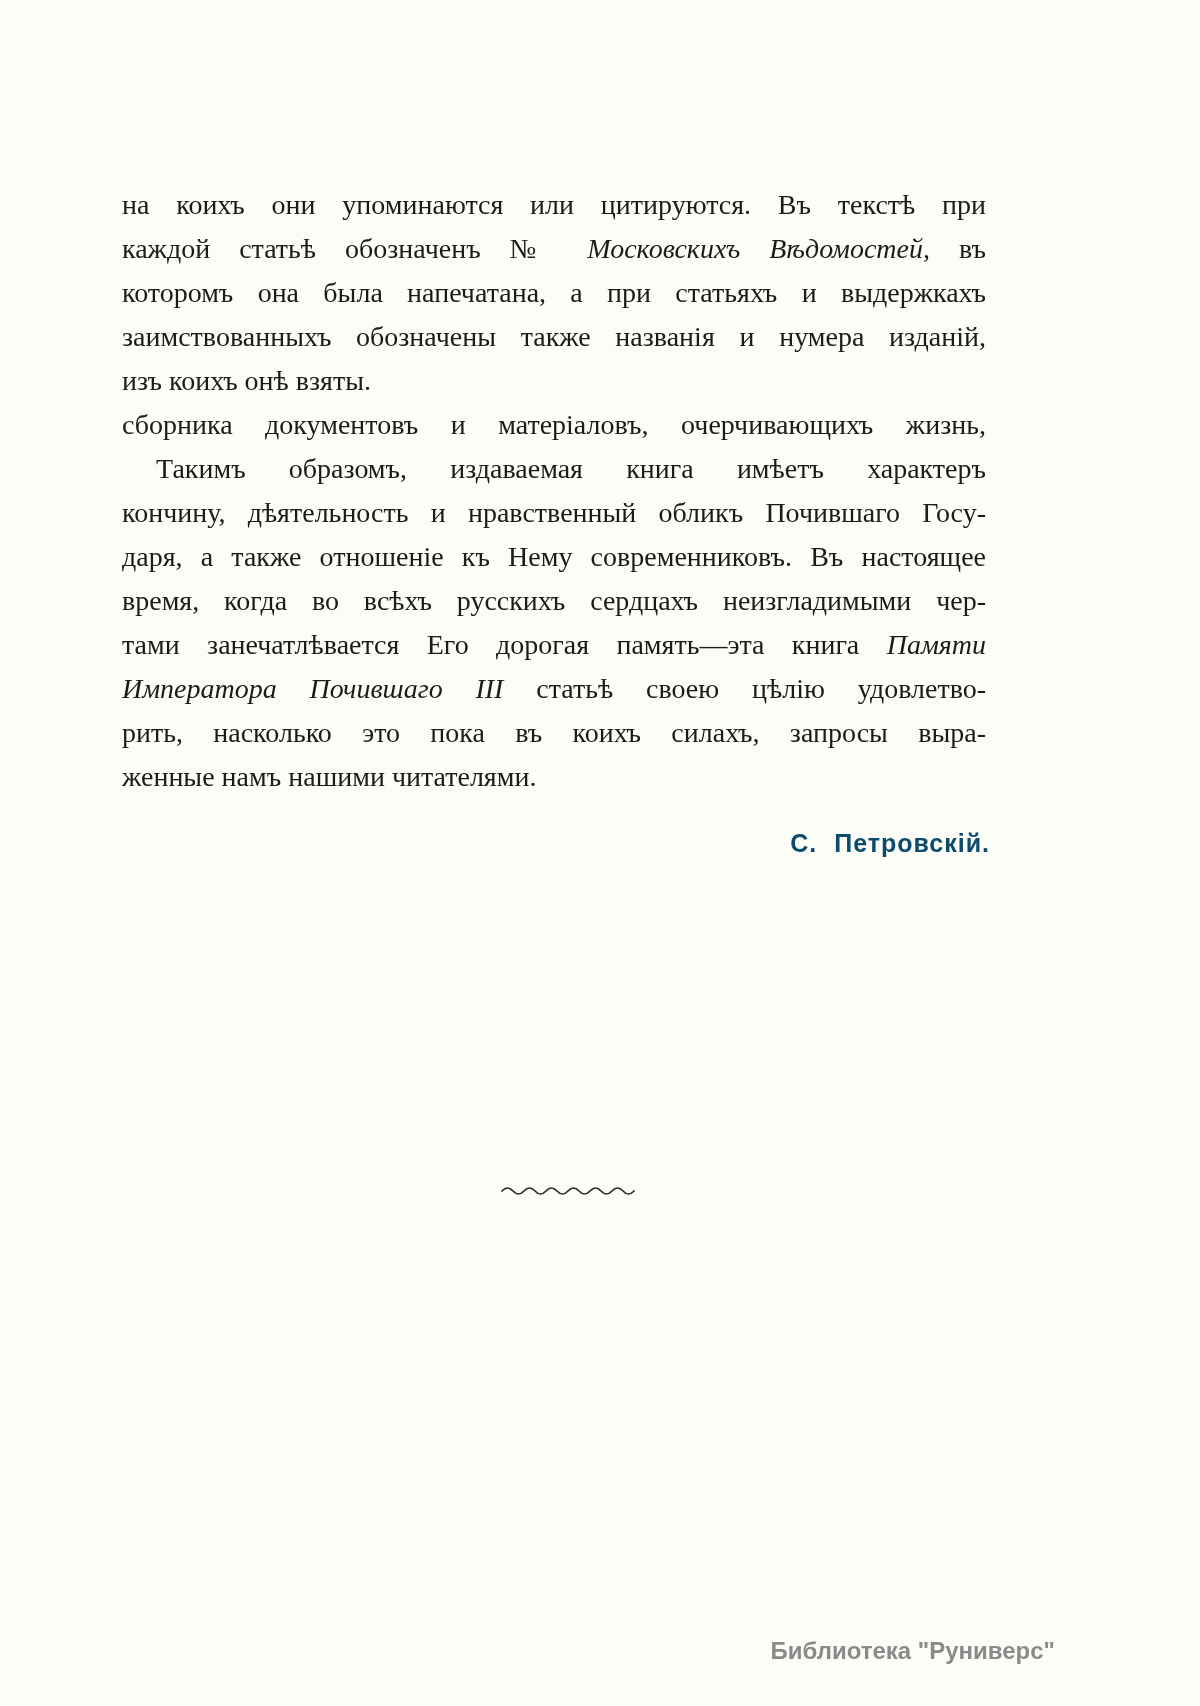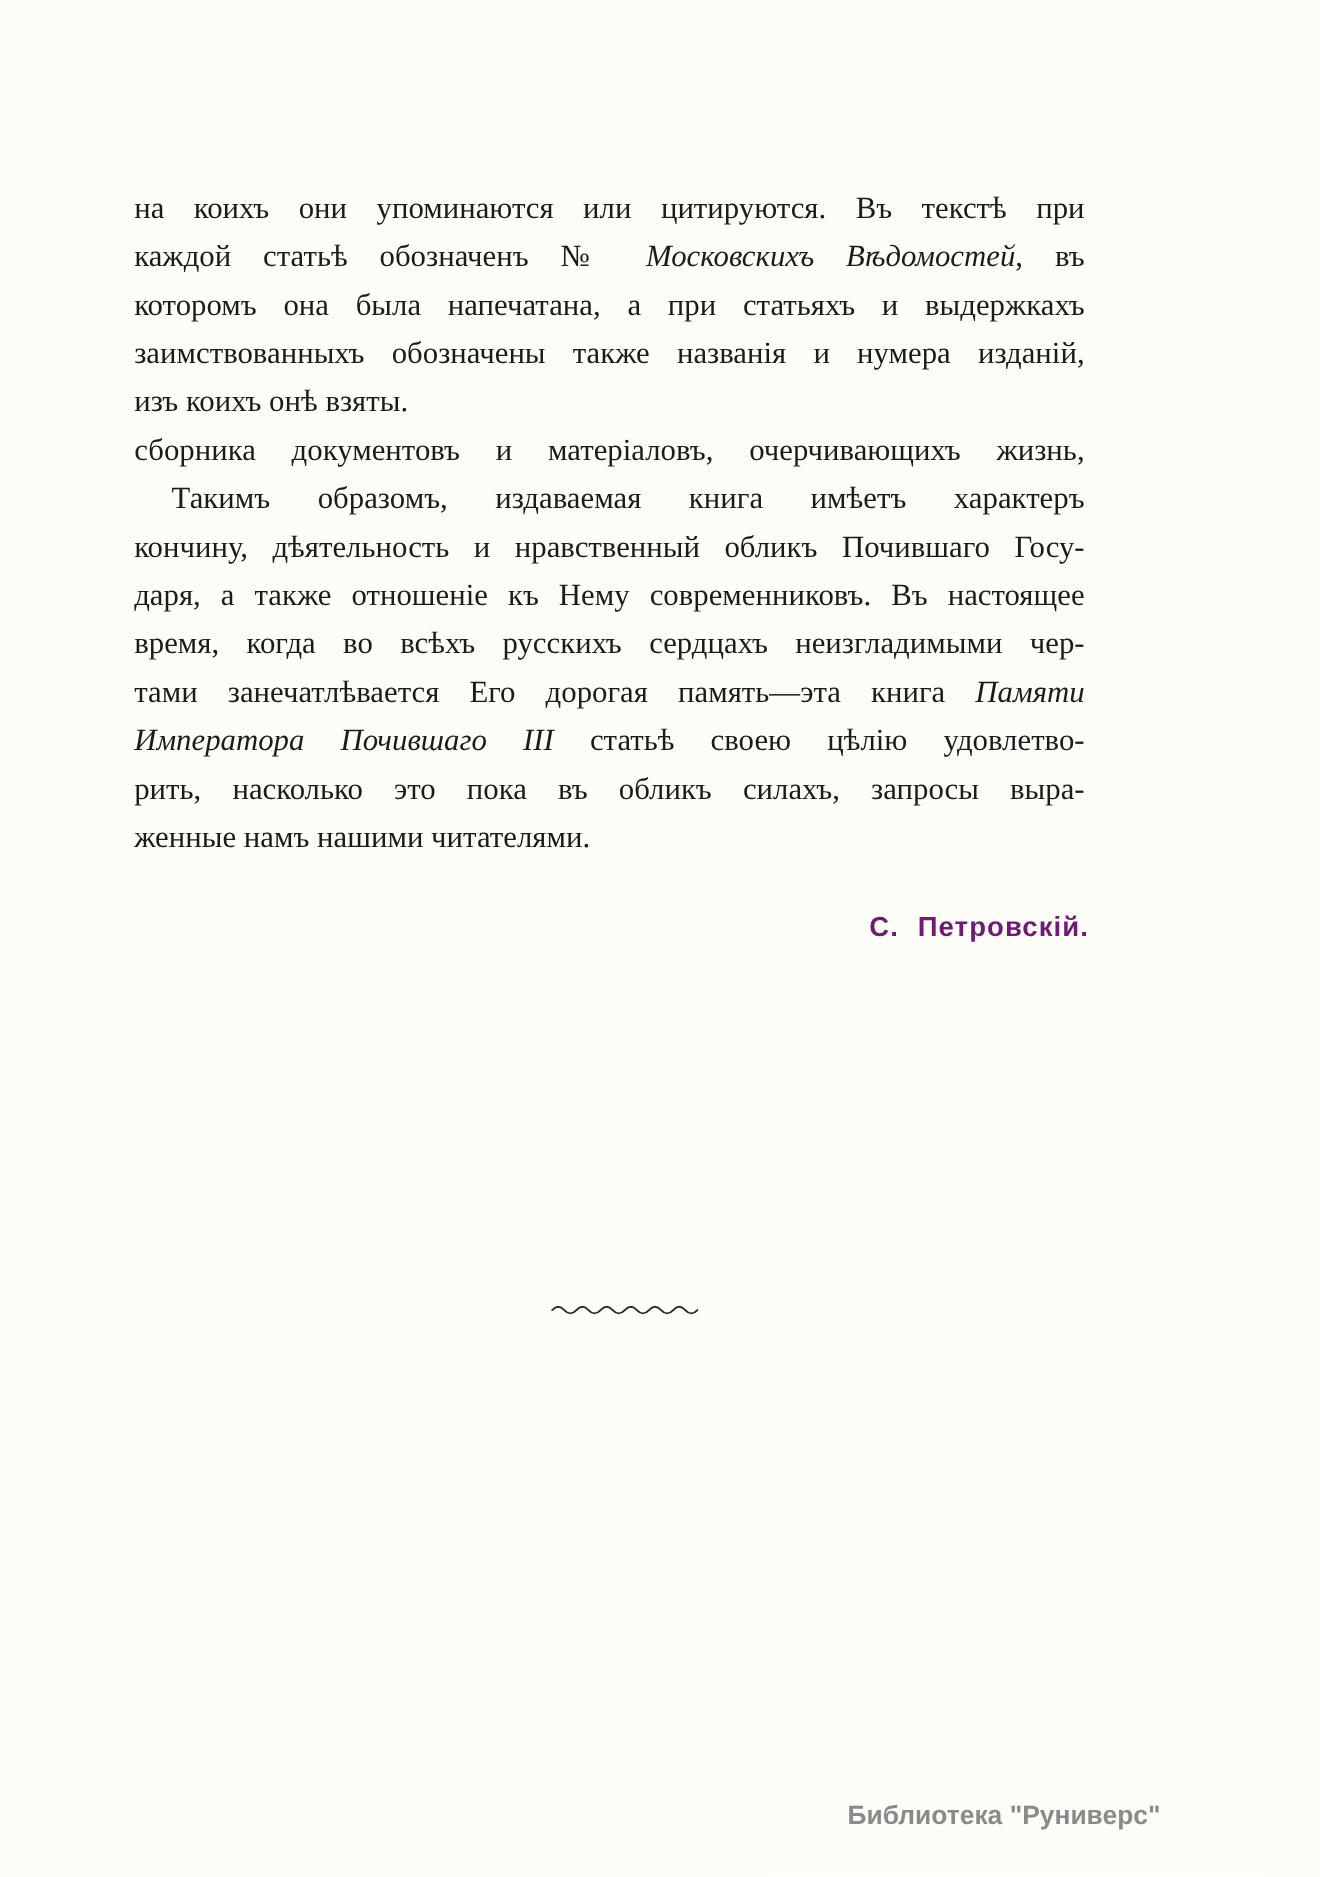--- a/index.html
+++ b/index.html
@@ -10,21 +10,21 @@
     position: relative;
     width: 1200px;
     height: 1706px;
     background: #fbfdf6;
     overflow: hidden;
     font-family: "Liberation Serif", serif;
   }
   .text-block {
     position: absolute;
     left: 122px;
-    top: 168px;
+    top: 183px;
     width: 864px;
     font-size: 28px;
     line-height: 44px;
     color: #1b1b1b;
   }
   .line {
     width: 100%;
     white-space: nowrap; 
   }
   .line-justify {
@@ -44,21 +44,21 @@
   }
   .signature {
     position: absolute;
     top: 829px;
     right: 210px;
     font-family: "Liberation Sans", sans-serif;
     font-weight: bold;
     font-size: 25px;
     letter-spacing: 1px;
     word-spacing: 9px;
-    color: #701a75;
+    color: #0c4a6e;
   }
   .divider {
     position: absolute;
     top: 1183px;
     left: 500px;
     width: 136px;
     height: 14px;
   }
   .divider svg {
     display: block;
@@ -86,21 +86,21 @@
       <div class="line line-justify"><span>которомъ она была напечатана, а при статьяхъ и выдержкахъ</span></div>
       <div class="line line-justify"><span>заимствованныхъ обозначены также названія и нумера изданій,</span></div>
       <div class="line line-left"><span>изъ коихъ онѣ взяты.</span></div>
       <div class="line line-justify"><span>сборника документовъ и матеріаловъ, очерчивающихъ жизнь,</span></div>
       <div class="line line-justify line-indent"><span>Такимъ образомъ, издаваемая книга имѣетъ характеръ</span></div>
       <div class="line line-justify"><span>кончину, дѣятельность и нравственный обликъ Почившаго Госу-</span></div>
       <div class="line line-justify"><span>даря, а также отношеніе къ Нему современниковъ. Въ настоящее</span></div>
       <div class="line line-justify"><span>время, когда во всѣхъ русскихъ сердцахъ неизгладимыми чер-</span></div>
       <div class="line line-justify"><span>тами занечатлѣвается Его дорогая память—эта книга </span><em>Памяти</em></div>
       <div class="line line-justify"><em>Императора Почившаго III</em><span> статьѣ своею цѣлію удовлетво-</span></div>
-      <div class="line line-justify"><span>рить, насколько это пока въ обликъ силахъ, запросы выра-</span></div>
+      <div class="line line-justify"><span>рить, насколько это пока въ коихъ силахъ, запросы выра-</span></div>
       <div class="line line-left"><span>женные намъ нашими читателями.</span></div>
     </main>
 
   <div class="signature">С. Петровскій.</div>
 
   <div class="divider">
     <svg viewBox="0 0 136 14">
       <path d="M2 8 q 5.5 -6 11 0 t 11 0 t 11 0 t 11 0 t 11 0 t 11 0 t 11 0 t 11 0 t 11 0 t 11 0 t 11 0 t 11 0" fill="none" stroke="#2a2a2a" stroke-width="1.7" stroke-linecap="round"></path>
     </svg>
   </div>

